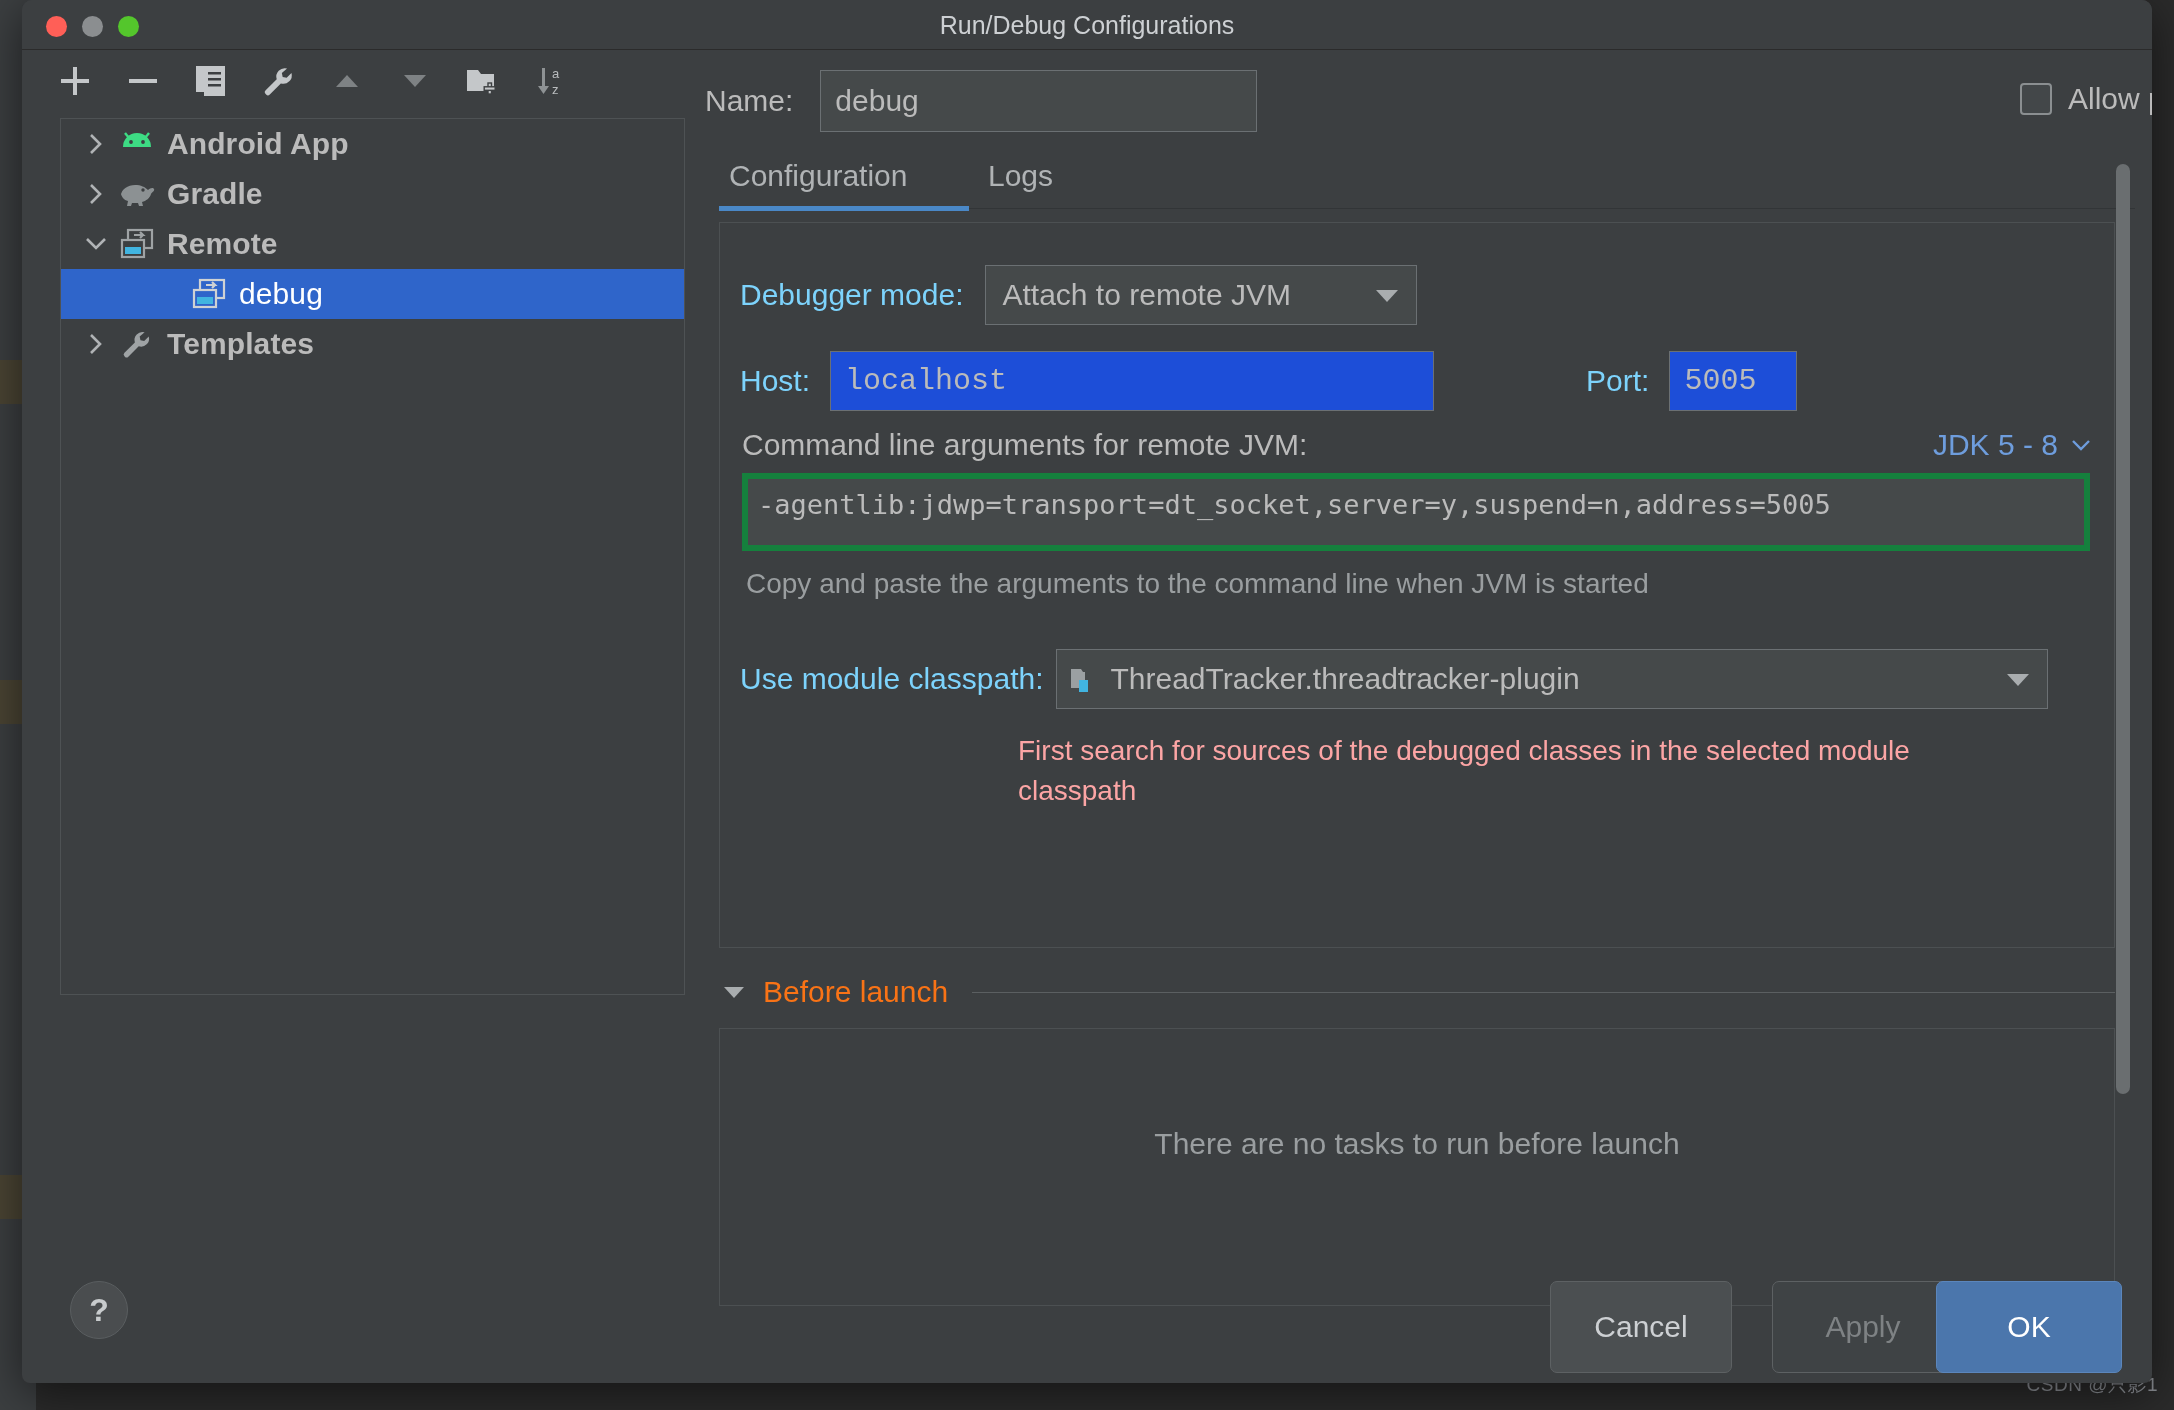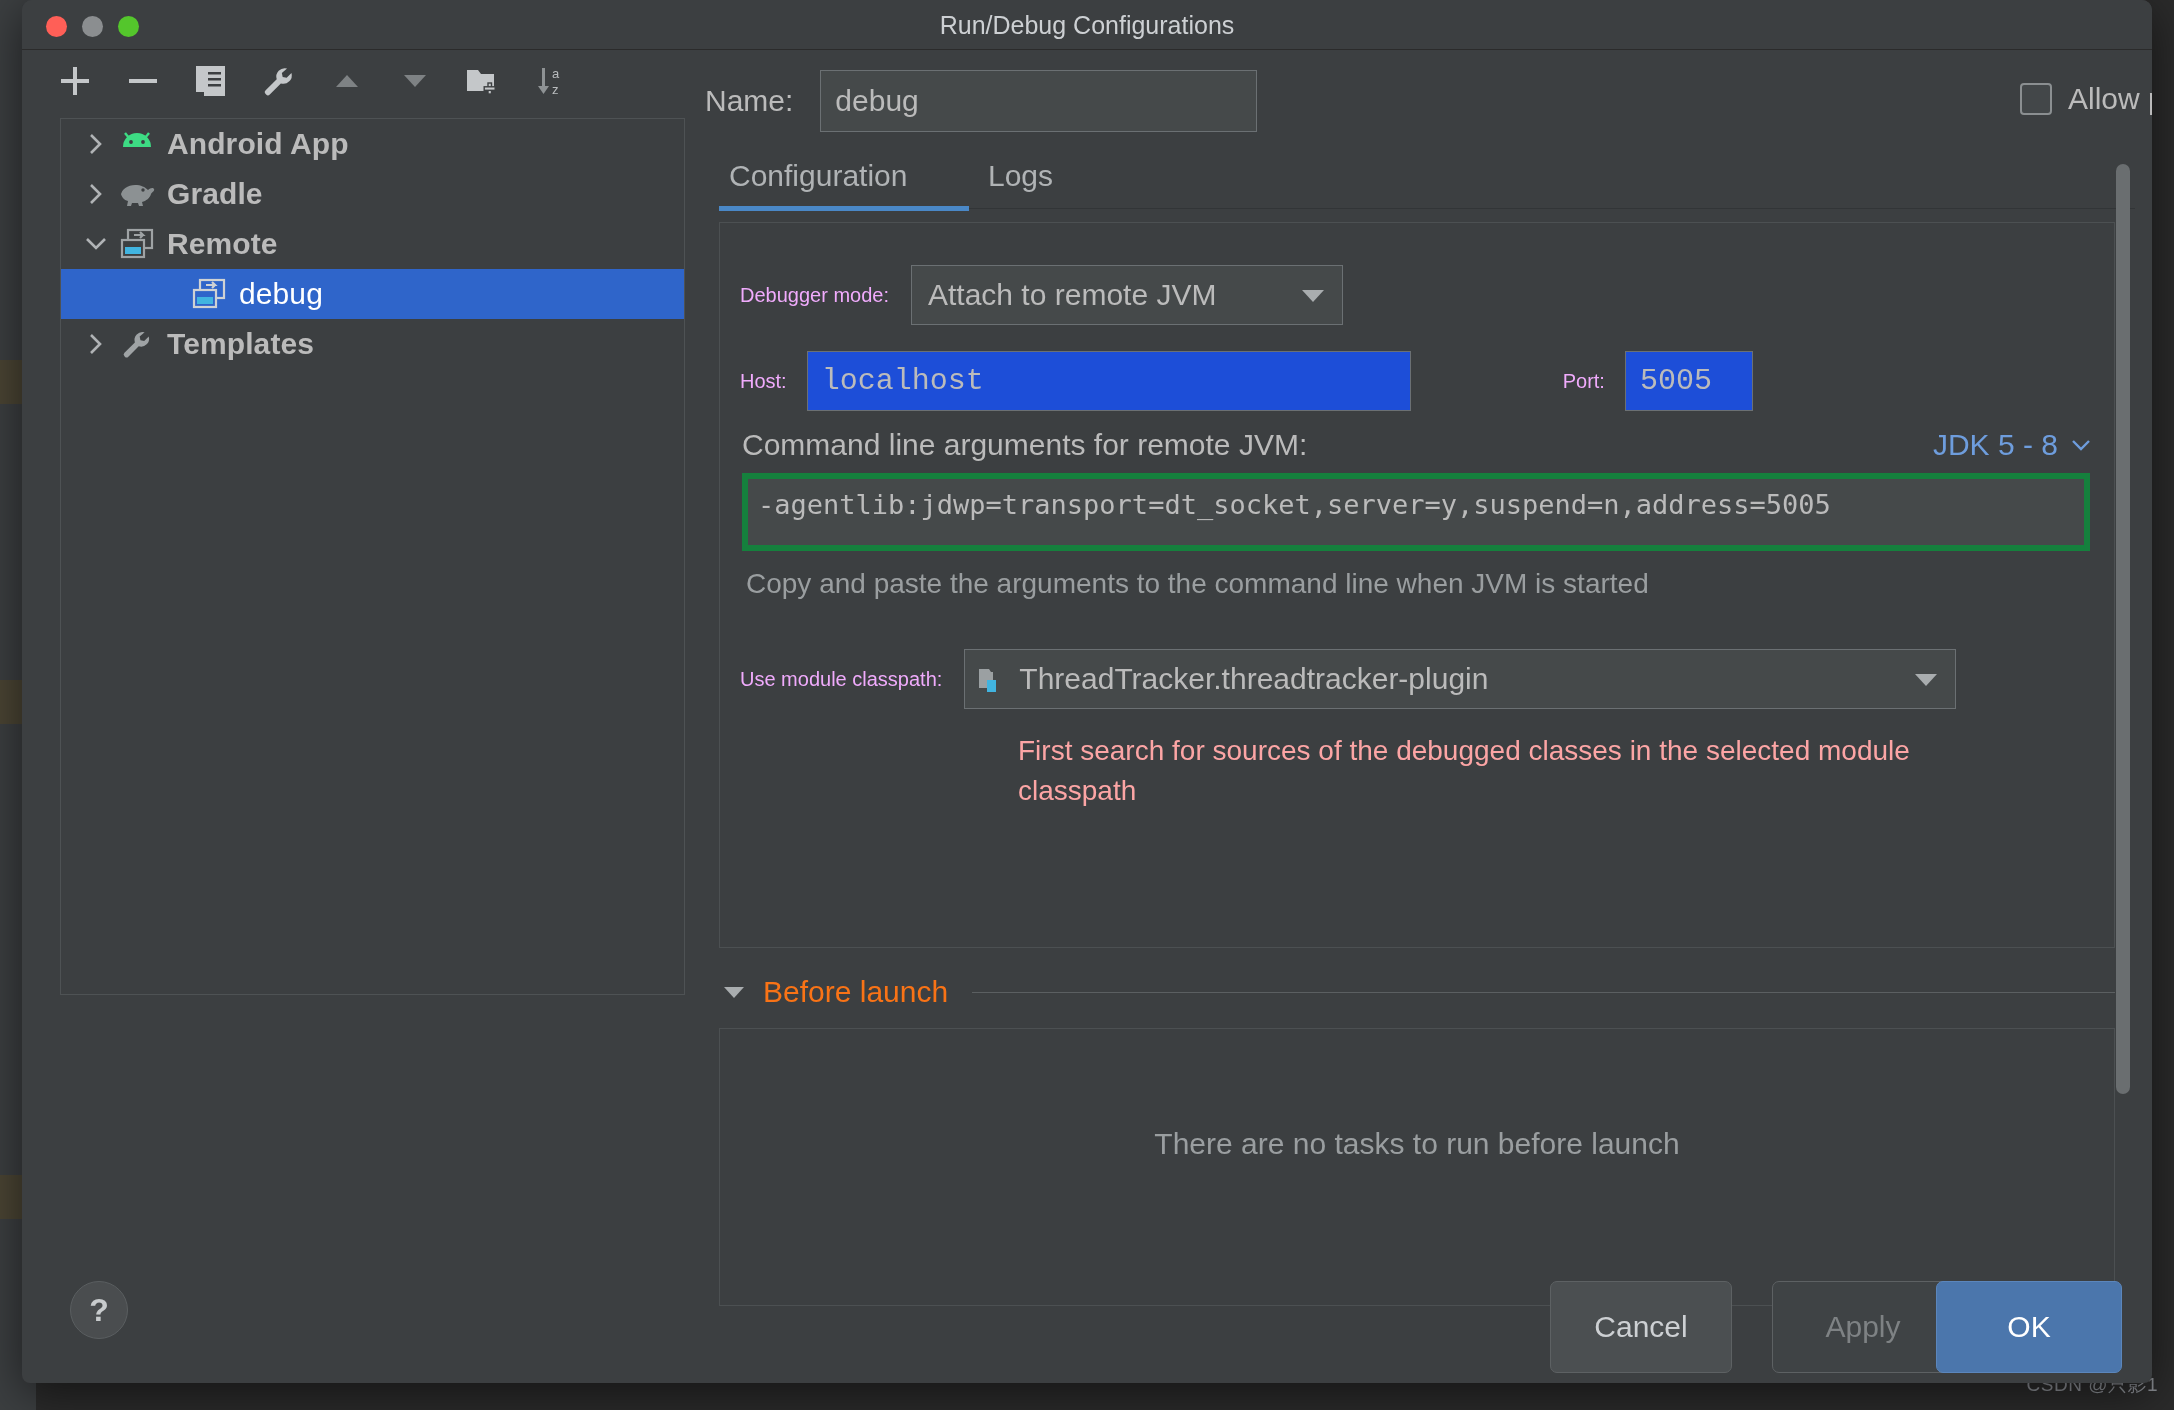--- a/index.html
+++ b/index.html
@@ -140,21 +140,21 @@
     background: #323537;
   }
 
   
   #config-box {
     position: absolute; left: 34px; top: 172px;
     width: 1396px; height: 726px;
     border: 1px solid #4c5052; background: #3c3f41;
   }
   .row { position: absolute; display: flex; align-items: center; }
-  .fld-label { font-size: 20px; color: #f0abfc; }
+  .fld-label { font-size: 30px; color: #7dd3fc; }
 
   .combo {
     background: #45494a; border: 1px solid #6b7073; height: 60px;
     display: flex; align-items: center; padding-left: 16px;
     color: #bbbbbb; font-size: 30px; position: relative;
   }
   .combo .arrow {
     position: absolute; right: 18px; top: 50%; margin-top: -5px;
     width: 0; height: 0; border-left: 11px solid transparent;
     border-right: 11px solid transparent; border-top: 12px solid #a9adaf;
@@ -185,21 +185,21 @@
     background: #45494a; border: 6px solid #15803d;
     color: #bbbbbb; font-family: "DejaVu Sans Mono", monospace;
     font-size: 27px; padding: 8px 10px; resize: none; outline: none;
     line-height: 36px; overflow: hidden;
   }
   #cmd-hint {
     position: absolute; left: 26px; top: 345px; font-size: 28px; color: #9a9ea0;
   }
 
   #r-module { left: 20px; top: 426px; }
-  #mod-combo { width: 992px; margin-left: 22px; padding-left: 12px; }
+  #mod-combo { width: 992px; margin-left: 12px; padding-left: 12px; }
   #mod-icon { margin-right: 12px; flex: 0 0 30px; display: flex; align-items: center; }
   #mod-desc {
     position: absolute; left: 298px; top: 508px; width: 900px;
     font-size: 28px; color: #fca5a5; line-height: 40px;
   }
 
   
   #bl-header { position: absolute; left: 34px; top: 920px; width: 1396px; height: 44px; display: flex; align-items: center; }
   #bl-chev { width: 30px; display: flex; align-items: center; justify-content: center; margin-right: 14px; }
   #bl-title { font-size: 30px; color: #f97316; white-space: nowrap; }

